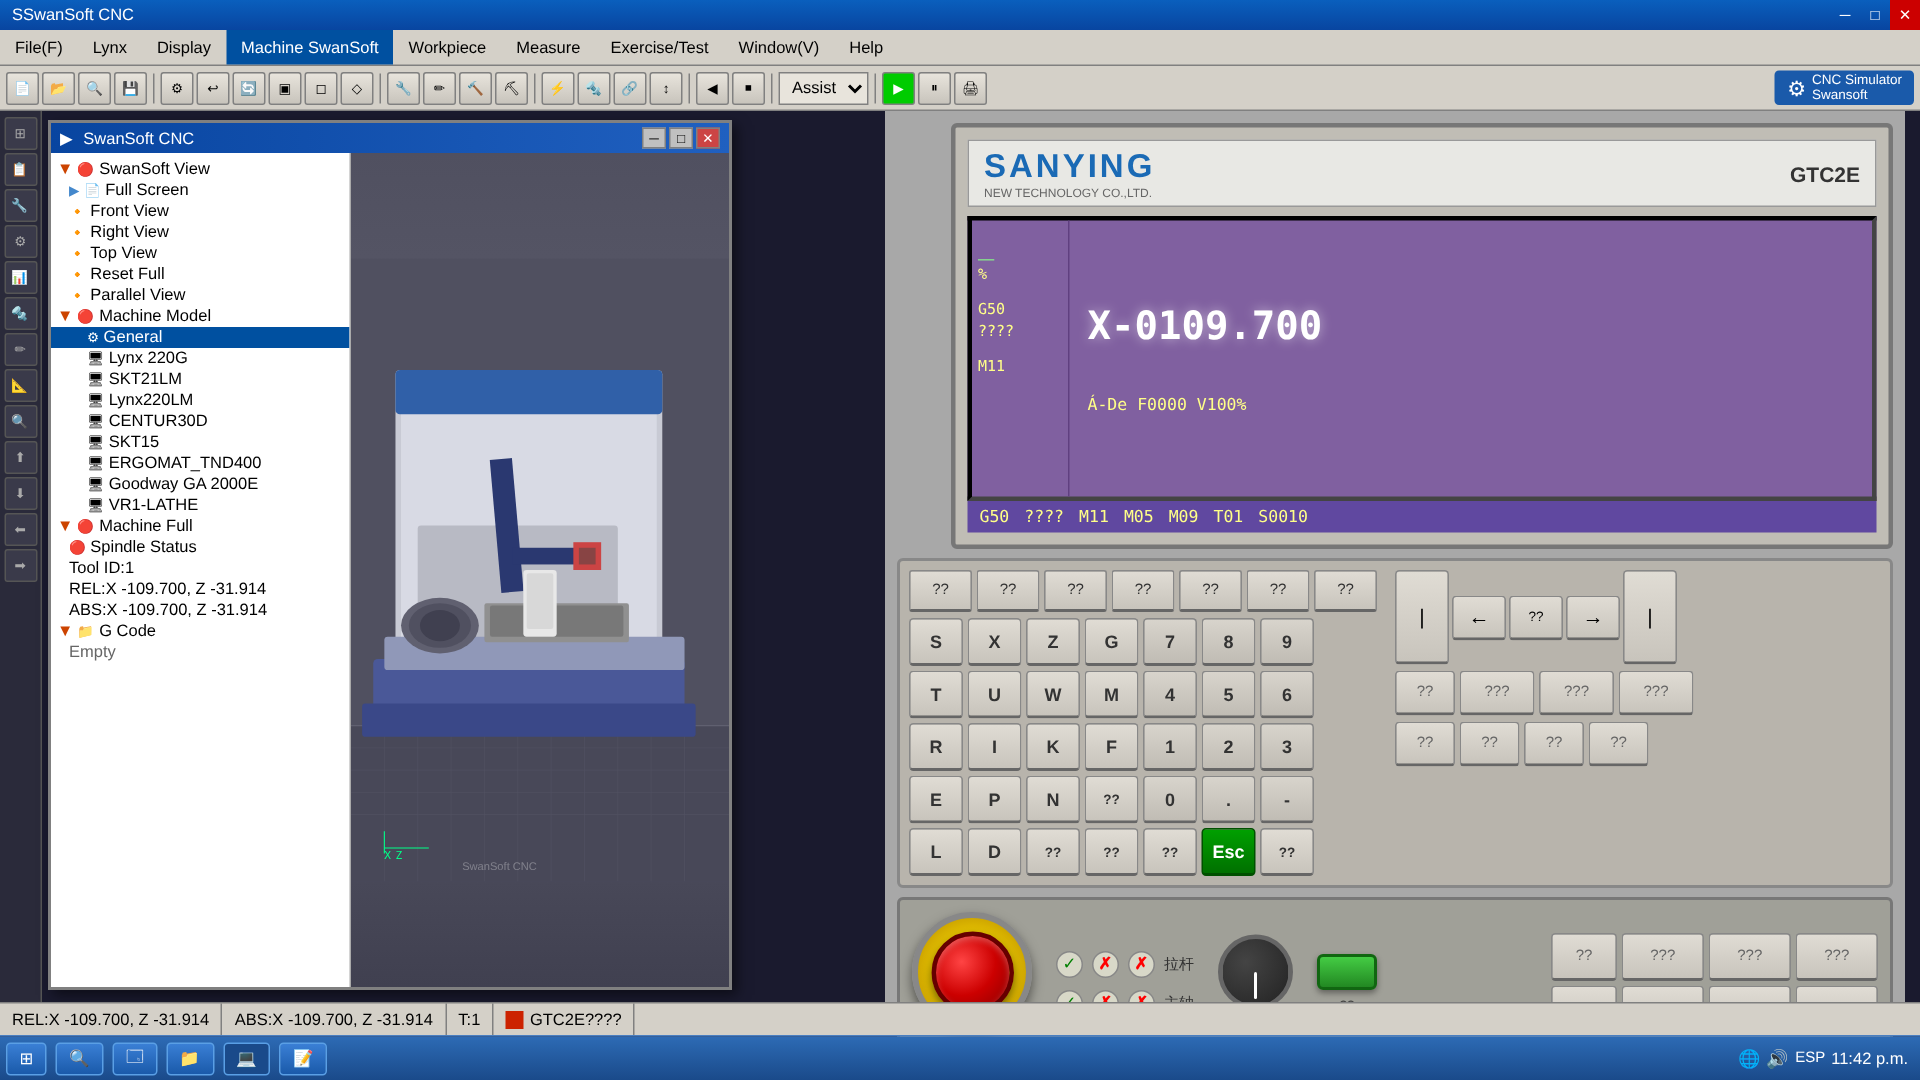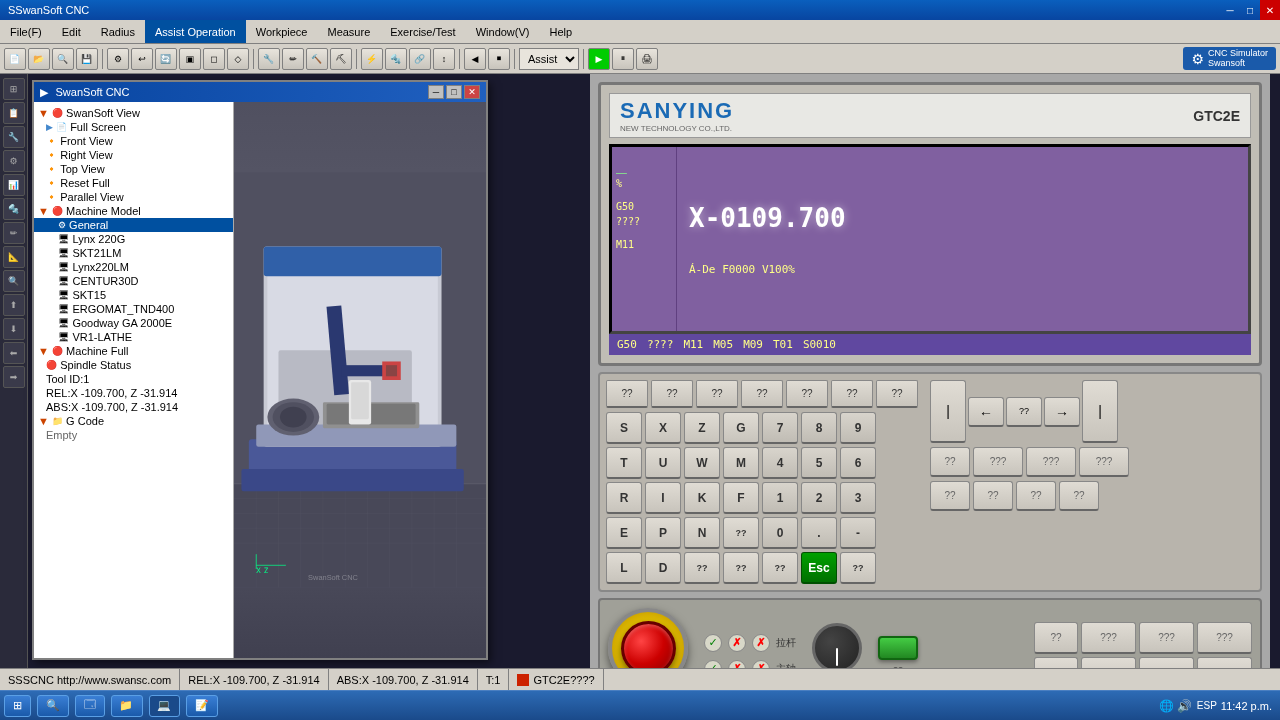--- a/index.html
+++ b/index.html
@@ -44,21 +44,21 @@
     .tree-item.selected { background: #0050a0; color: white; }
     .tree-label { font-size: 11px; }
     .tree-indent { padding-left: 12px; }
     .tree-indent2 { padding-left: 24px; }
 
     
     #view-3d { flex: 1; background: linear-gradient(to bottom, #505060 0%, #606070 50%, #404050 100%); position: relative; overflow: hidden; }
 
     
     #cnc-display { position: absolute; top: 80px; left: 590px; width: 680px; height: 580px; background: #b0b0b0; padding: 10px; }
-    #screen-unit { background: #c8c4bc; border: 3px solid #888; border-radius: 4px; padding: 8px; }
+    #screen-unit { background: #c8c4bc; border: 3px solid #888; border-radius: 4px; padding: 8px; margin-left: 36px; }
     #brand-header { background: #e8e8e8; padding: 4px 8px; display: flex; justify-content: space-between; align-items: center; margin-bottom: 6px; border: 1px solid #aaa; }
     .brand-name { font-size: 22px; font-weight: bold; color: #1a6ab5; letter-spacing: 2px; }
     .model-name { font-size: 14px; font-weight: bold; color: #333; }
     #screen { background: #8060a0; width: 100%; height: 200px; border: 3px inset #555; display: flex; }
     #screen-left { width: 70px; padding: 4px; color: #ffff88; font-size: 10px; font-family: monospace; display: flex; flex-direction: column; gap: 2px; }
     #screen-main { flex: 1; display: flex; flex-direction: column; justify-content: center; padding: 10px; gap: 24px; }
     .coord-line { color: white; font-size: 26px; font-weight: bold; font-family: monospace; text-shadow: 0 0 8px rgba(255,255,255,0.5); }
     .f-key { width: 42px; height: 28px; background: linear-gradient(to bottom, #e0dcd4, #c8c4bc); border: 1px solid #888; border-bottom: 2px solid #666; cursor: pointer; display: flex; align-items: center; justify-content: center; font-size: 10px; border-radius: 2px; color: #333; }
     .key-row { display: flex; gap: 3px; }
     .key { width: 36px; height: 32px; background: linear-gradient(to bottom, #e0dcd4, #c8c4bc); border: 1px solid #888; border-bottom: 2px solid #666; cursor: pointer; display: flex; align-items: center; justify-content: center; font-size: 12px; font-weight: bold; border-radius: 3px; color: #333; }
@@ -88,23 +88,23 @@
   <span style="color:white;font-size:11px;padding-left:8px;">SSwanSoft CNC</span>
   <div id="title-bar-controls">
     <div class="title-btn">─</div>
     <div class="title-btn">□</div>
     <div class="title-btn" style="background:#cc0000;">✕</div>
   </div>
 </div>
 
 <div id="menu-bar">
   <div class="menu-item">File(F)</div>
-  <div class="menu-item">Edit</div>
-  <div class="menu-item">Radius</div>
-  <div class="menu-item active">Assist Operation</div>
+  <div class="menu-item">Lynx</div>
+  <div class="menu-item">Display</div>
+  <div class="menu-item active">Machine SwanSoft</div>
   <div class="menu-item">Workpiece</div>
   <div class="menu-item">Measure</div>
   <div class="menu-item">Exercise/Test</div>
   <div class="menu-item">Window(V)</div>
   <div class="menu-item">Help</div>
 </div>
 
 <div id="toolbar">
   <div class="tb-btn">📄</div>
   <div class="tb-btn">📂</div>
@@ -543,21 +543,20 @@
           <div class="ex-key" style="width:55px;height:32px;">??</div>
         </div>
       </div>
     </div>
   </div>
 
   <div style="background:#2850a0;height:16px;margin-top:4px;border-radius:2px;"></div>
 </div>
 
 <div id="status-bar">
-  <div class="status-section">SSSCNC http://www.swansc.com</div>
   <div class="status-section">REL:X -109.700, Z -31.914</div>
   <div class="status-section">ABS:X -109.700, Z -31.914</div>
   <div class="status-section">T:1</div>
   <div class="status-section">
     <span style="background:#cc2200;width:12px;height:12px;display:inline-block;margin-right:4px;"></span>
     <span>GTC2E????</span>
   </div>
 </div>
 
 <div id="taskbar">

